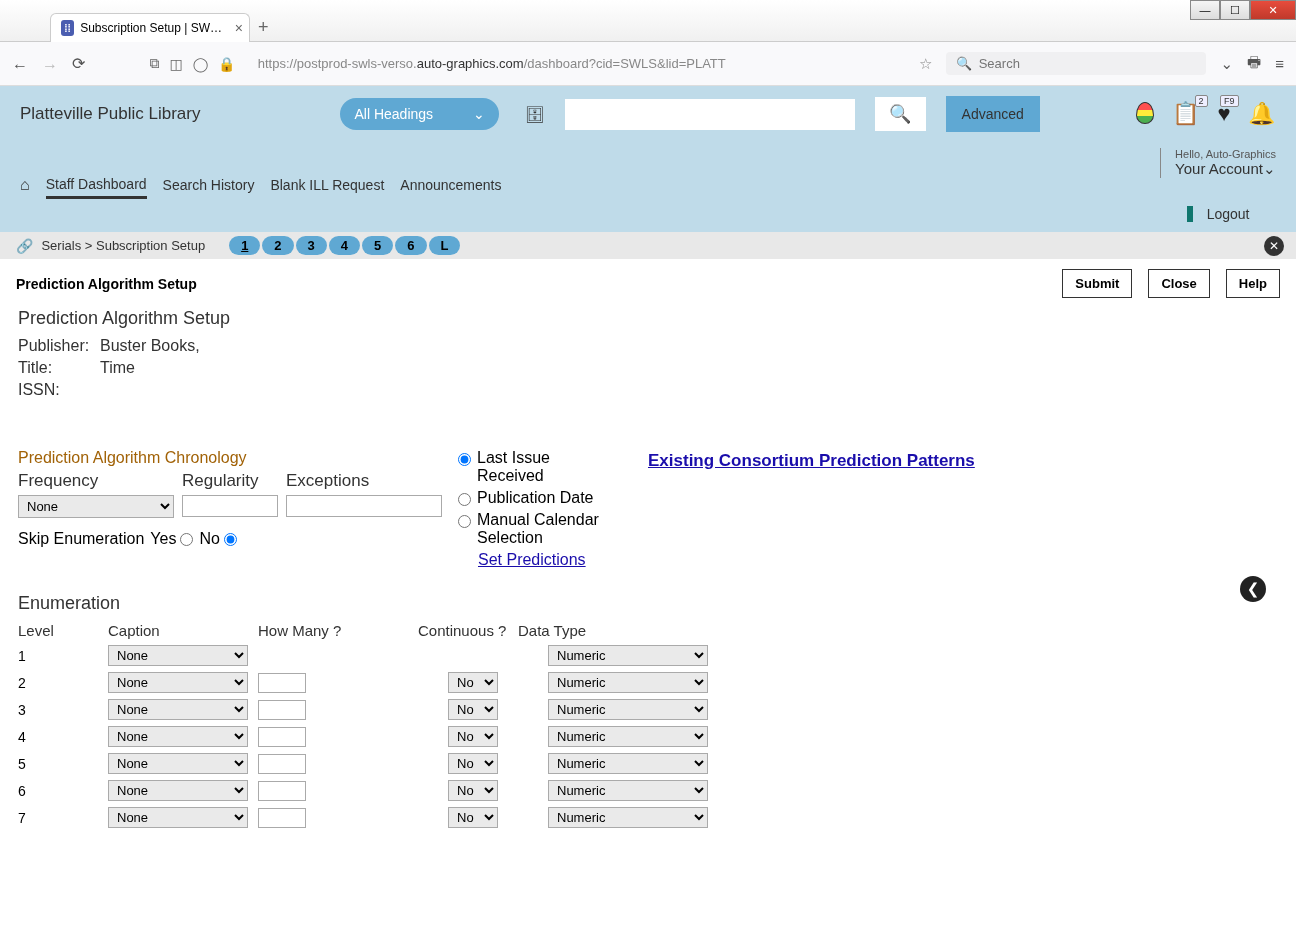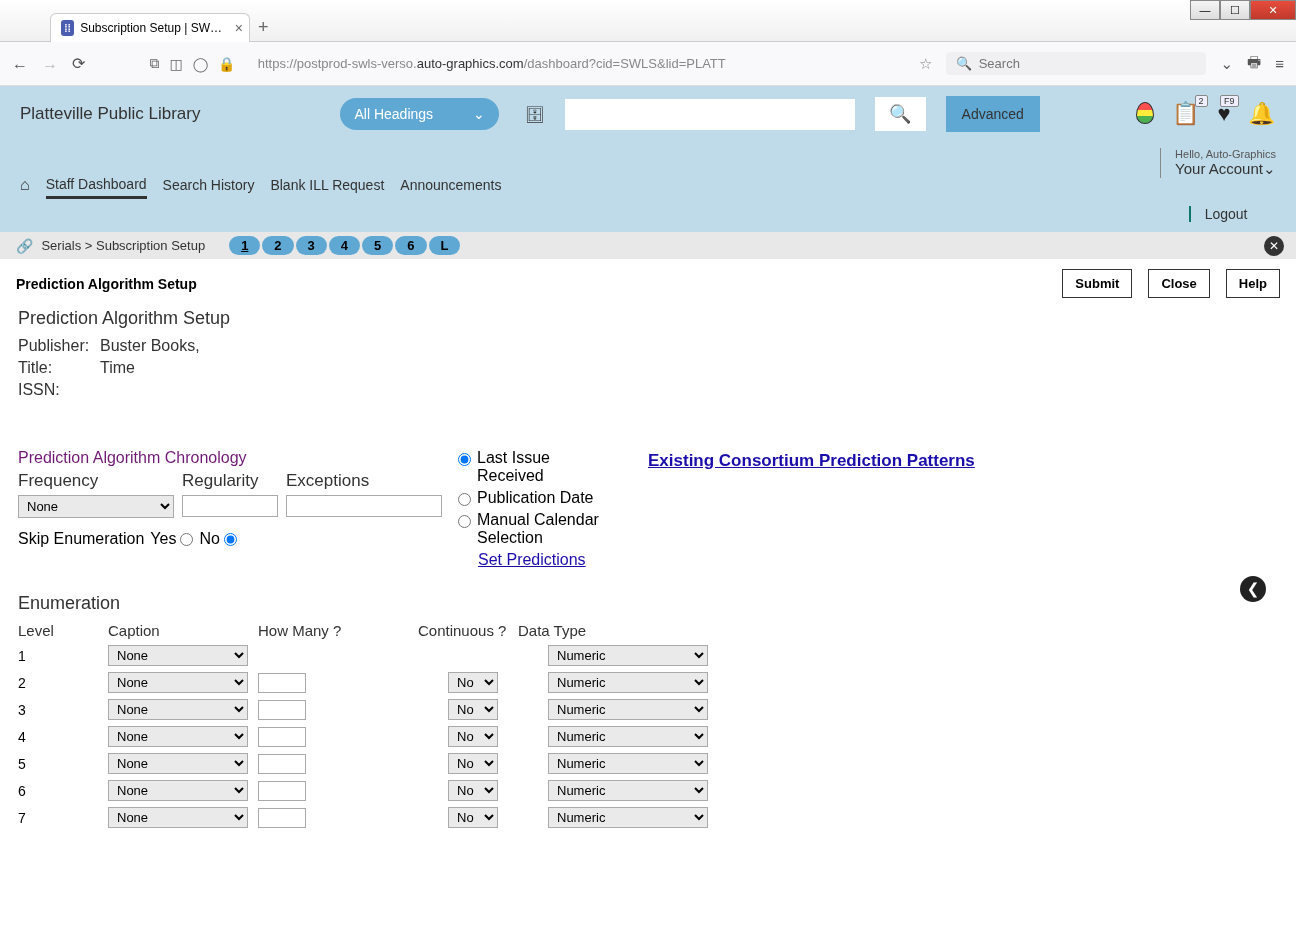--- a/index.html
+++ b/index.html
@@ -51,21 +51,21 @@
 
 .sec-nav { background: #bfdbe9; padding: 6px 20px 10px; display: flex; align-items: center; justify-content: space-between; }
 .nav-links { display: flex; align-items: center; gap: 16px; }
 .nav-links .home-icon-nav { font-size: 16px; color: #333; }
 .nav-links a { color: #333; text-decoration: none; font-size: 14px; padding: 4px 0; }
 .nav-links a.active { border-bottom: 3px solid #333; }
 .account-section { display: flex; align-items: center; gap: 28px; flex-direction: column; }
 .account-info { display: flex; flex-direction: column; border-left: 1px solid #888; padding-left: 14px; }
 .hello-text { font-size: 11px; color: #555; }
 .account-link { font-size: 15px; color: #333; }
-.logout { font-size: 14px; color: #333; border-left: 2px solid #0f766e; padding-left: 14px; }
+.logout { font-size: 14px; color: #333; border-left: 6px solid #0f766e; padding-left: 14px; }
 
 
 .crumb-bar { background: #e8e8e8; padding: 4px 16px; display: flex; align-items: center; gap: 8px; position: relative; }
 .link-icon { font-size: 14px; color: #444; }
 .crumb-text { font-size: 13px; color: #333; }
 .pager { display: flex; gap: 2px; margin-left: 16px; }
 .page-pill { background: #5fa8d3; color: #000; font-weight: bold; padding: 2px 12px; border-radius: 10px; font-size: 13px; }
 .page-pill.active { text-decoration: underline; }
 .close-circle { position: absolute; right: 12px; width: 20px; height: 20px; background: #333; border-radius: 50%; color: #fff; display: flex; align-items: center; justify-content: center; font-size: 12px; cursor: pointer; }
 
@@ -79,21 +79,21 @@
 .content { padding: 0 1px 0 18px; position: relative; height: 632px; overflow-y: auto; }
 .content h2 { font-size: 18px; font-weight: normal; color: #333; margin-bottom: 8px; }
 .meta-row { display: flex; gap: 6px; font-size: 16px; color: #333; margin-bottom: 4px; }
 .meta-row .label { width: 76px; }
 
 .form-section { margin-top: 50px; display: flex; gap: 10px; align-items: flex-start; }
 .left-col { width: 430px; }
 .mid-col { width: 160px; }
 .right-col { padding-left: 20px; }
 
-.p-label { font-size: 16px; color: #701a75; margin-bottom: 4px; }
+.p-label { font-size: 16px; color: #a16207; margin-bottom: 4px; }
 .field-row { display: flex; gap: 8px; margin-top: 4px; }
 .field-group { display: flex; flex-direction: column; }
 .field-group label { font-size: 17px; color: #333; margin-bottom: 4px; }
 .sel { border: 1px solid #aaa; background: #eaeaea; padding: 2px 4px; font-size: 13px; width: 156px; }
 .txt { border: 1px solid #aaa; padding: 2px 4px; font-size: 13px; width: 96px; height: 22px; }
 .txt.wide { width: 156px; }
 
 .skip-row { margin-top: 12px; font-size: 16px; display: flex; align-items: flex-end; gap: 6px; }
 .radio-opt { display: flex; align-items: center; gap: 4px; }
 

